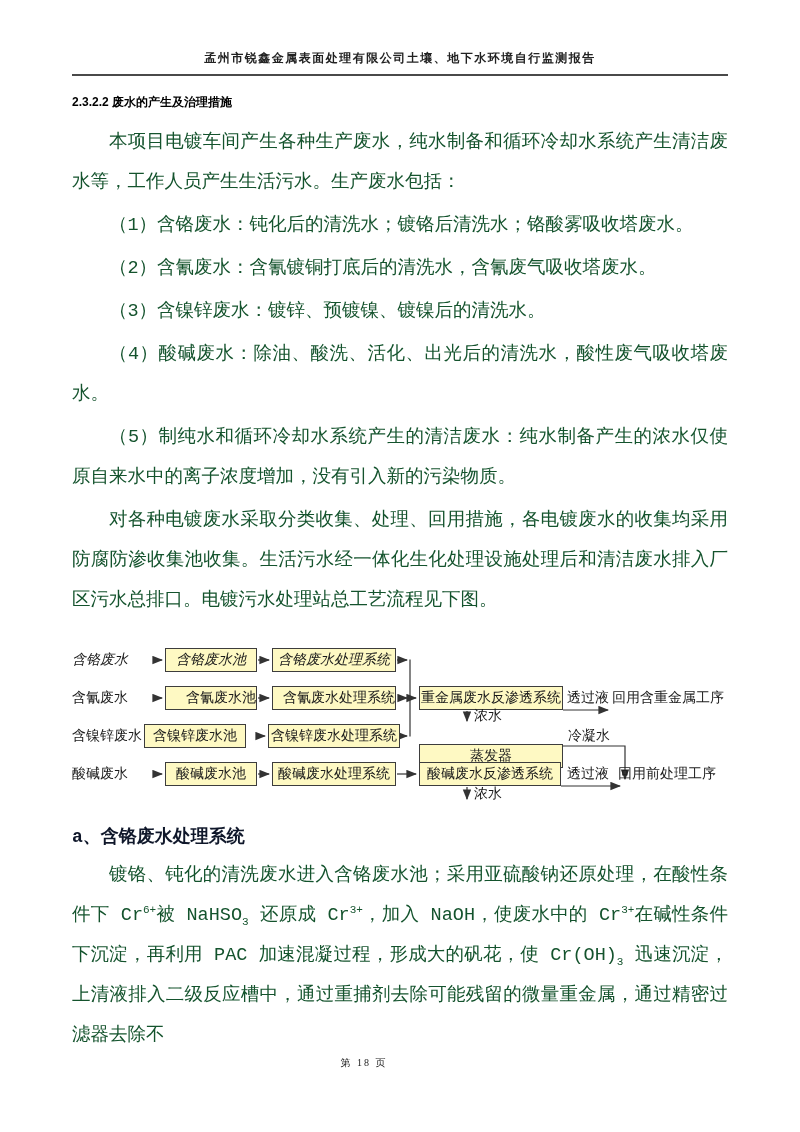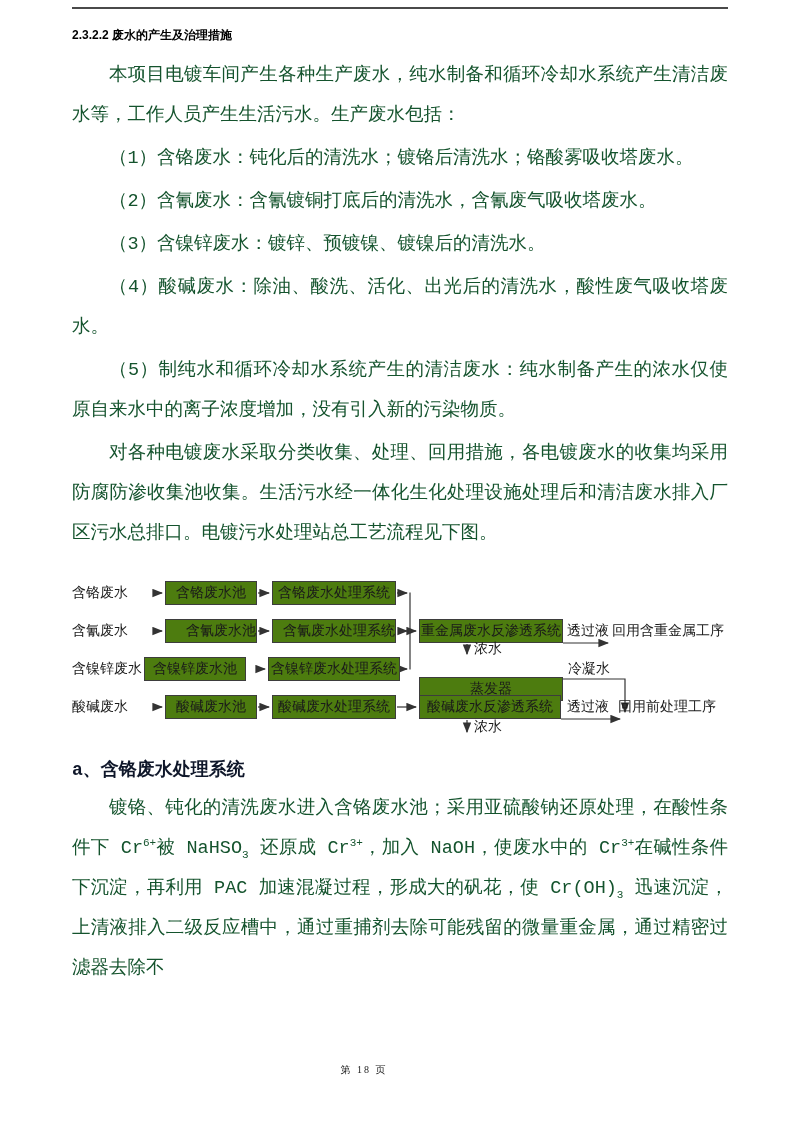--- a/index.html
+++ b/index.html
@@ -28,25 +28,25 @@
   p.first{margin-top:8px;}
   sup,sub{font-size:11px;line-height:0;}
   
   .diagram{
     position:relative;width:656px;height:172px;margin-top:22px;
     font-size:14px;font-family:"Liberation Serif","DejaVu Serif",serif;
   }
   .diagram svg{position:absolute;left:0;top:0;pointer-events:none;}
   .dbox{
     position:absolute;box-sizing:border-box;height:24px;line-height:22px;
-    border:1px solid #3d3d3d;background:#4d7c0f;text-align:center;white-space:nowrap;
+    border:1px solid #3d3d3d;background:#fef9c3;text-align:center;white-space:nowrap;
   }
   .dlabel{position:absolute;height:24px;line-height:24px;white-space:nowrap;}
   .src{left:0;width:80;text-align:right;}
-  .r0{top:5px;} .r1{top:43px;text-align:right;} .r2{top:81px;} .r3{top:119px;}
+  .r0{top:5px;font-style:italic;} .r1{top:43px;text-align:right;} .r2{top:81px;} .r3{top:119px;}
   .pool{left:93px;width:92px;}  .pool.r2{left:72px;width:102px;}
   .sys{left:200px;width:124px;} .sys.r2{left:196px;width:132px;}
   .heavy-ro{left:347px;top:43px;width:144px;}
   .evap{left:347px;top:81px;width:144px;margin-top:20px;}
   .acid-ro{left:347px;top:119px;width:142px;}
   .lbl-permeate1{left:495px;top:43px;}
   .lbl-reuse1{left:540px;top:43px;}
   .lbl-conc1{left:402px;top:61px;}
   .lbl-cond{left:496px;top:81px;}
   .lbl-permeate2{left:495px;top:119px;}
@@ -61,20 +61,21 @@
   .page-footer{
     position:absolute;left:0;bottom:62px;width:728px;
     text-align:center;font-size:10px;color:#222;letter-spacing:2px;
   }
 </style>
 </head>
 <body>
 
 <div class="page">
   <div class="content">
+    <div class="running-header">孟州市锐鑫金属表面处理有限公司土壤、地下水环境自行监测报告</div>
     <div class="header-rule"></div>
 
     <h1 class="sec-heading">2.3.2.2 废水的产生及治理措施</h1>
 
     <p class="body-par first">本项目电镀车间产生各种生产废水，纯水制备和循环冷却水系统产生清洁废水等，工作人员产生生活污水。生产废水包括：</p>
     <p class="body-par">（1）含铬废水：钝化后的清洗水；镀铬后清洗水；铬酸雾吸收塔废水。</p>
     <p class="body-par">（2）含氰废水：含氰镀铜打底后的清洗水，含氰废气吸收塔废水。</p>
     <p class="body-par">（3）含镍锌废水：镀锌、预镀镍、镀镍后的清洗水。</p>
     <p class="body-par">（4）酸碱废水：除油、酸洗、活化、出光后的清洗水，酸性废气吸收塔废水。</p>
     <p class="body-par">（5）制纯水和循环冷却水系统产生的清洁废水：纯水制备产生的浓水仅使原自来水中的离子浓度增加，没有引入新的污染物质。</p>

